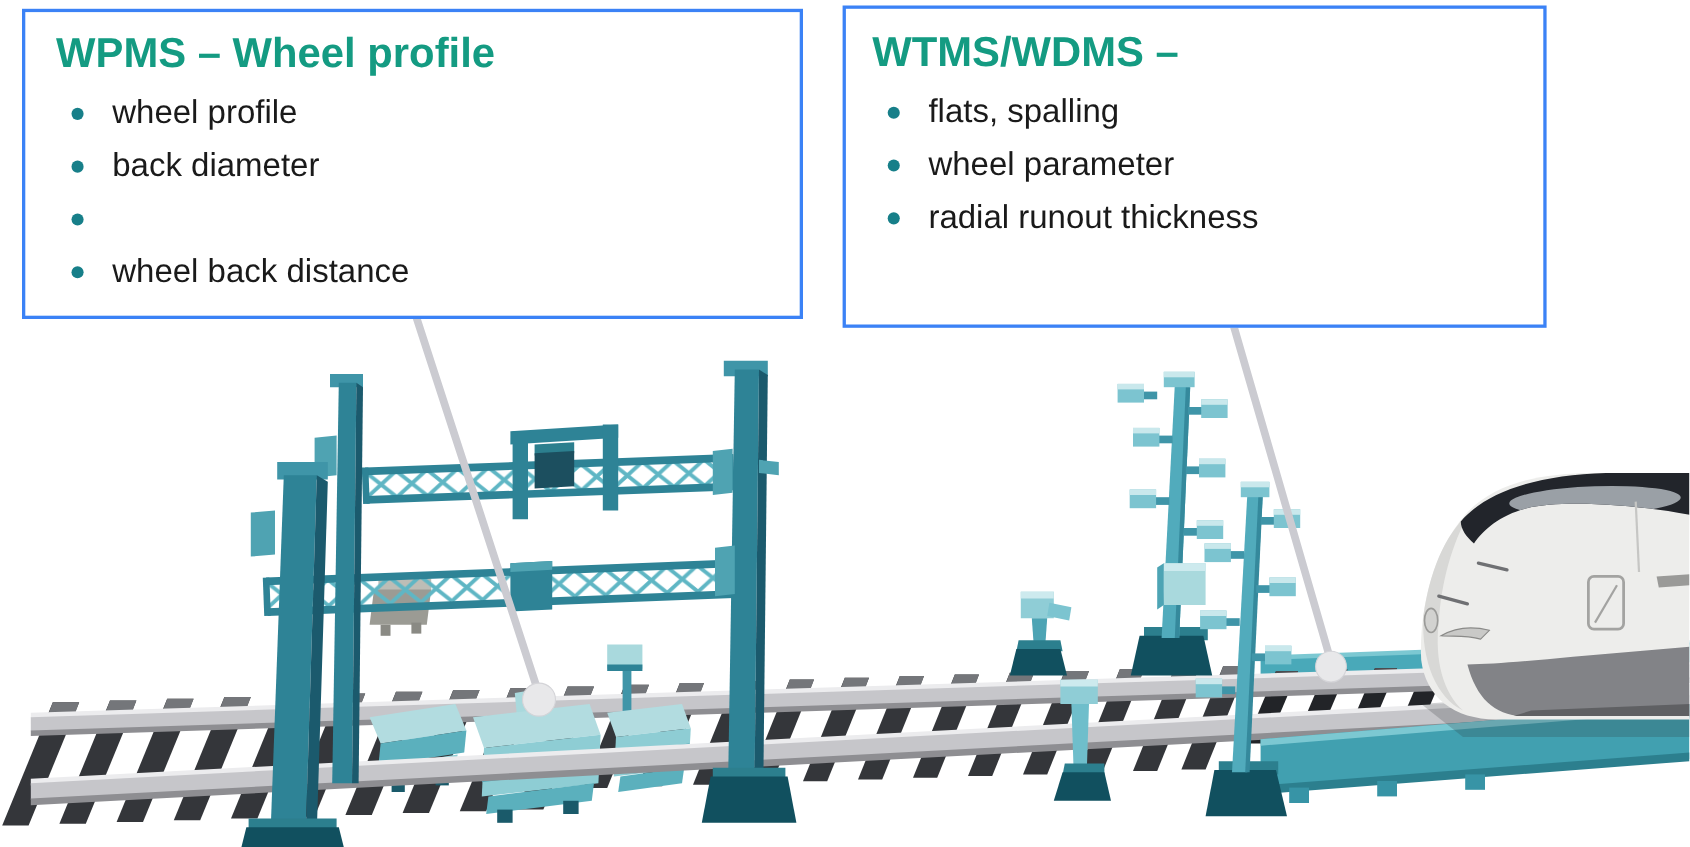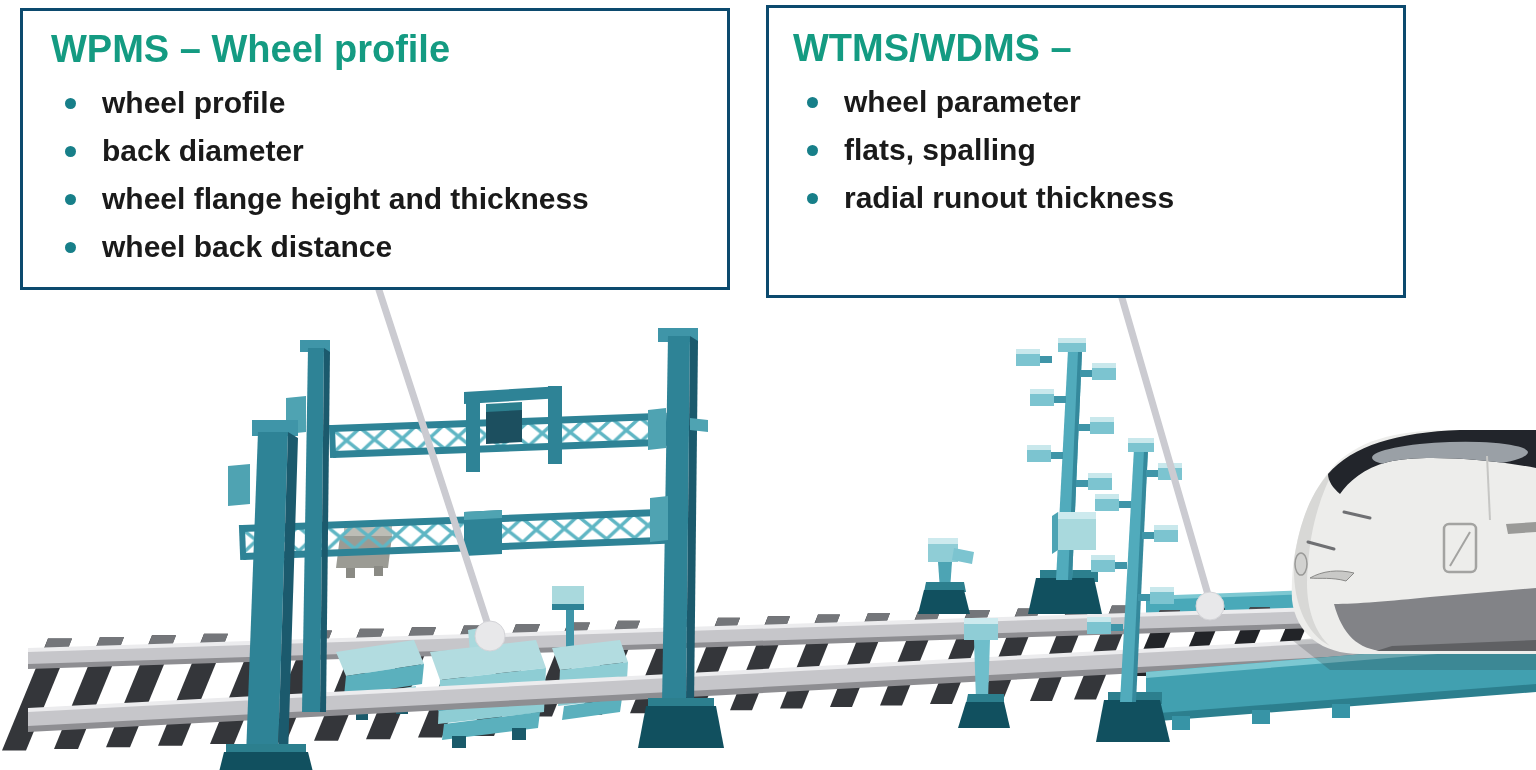--- a/index.html
+++ b/index.html
@@ -1,26 +1,26 @@
 <!DOCTYPE html>
 <html><head>
 <meta charset="utf-8">
 <title>screenshot</title>
 <style>
   html,body{margin:0;padding:0;background:#fff;}
   #stage{position:relative;width:1536px;height:770px;overflow:hidden;background:#ffffff;
          font-family:"Liberation Sans", sans-serif;}
   #scene{position:absolute;left:0;top:0;z-index:1;}
-  .callout{position:absolute;z-index:3;background:#ffffff;border:3px solid #0c4a6e;
+  .callout{position:absolute;z-index:3;background:#ffffff;border:3px solid #3b82f6;
            box-sizing:border-box;}
   #left-callout{left:20px;top:8px;width:710px;height:282px;padding:14px 8px 0 28px;}
   #right-callout{left:766px;top:5px;width:640px;height:293px;padding:16px 0 0 24px;}
   .callout h2{margin:0;color:#149b82;font-size:38px;line-height:48px;font-weight:bold;
               letter-spacing:0;}
-  .callout ul{list-style:none;margin:6px 0 0 0;padding:0;font-weight:bold;}
+  .callout ul{list-style:none;margin:6px 0 0 0;padding:0;}
   .callout li{display:flex;align-items:center;height:48px;padding-left:14px;
               font-size:30px;color:#1a1a1a;}
   .dot{flex:0 0 auto;width:11px;height:11px;border-radius:50%;background:#177f89;
        margin-right:26px;}
 </style>
 </head>
 <body>
 
 <div id="stage">
 
@@ -297,41 +297,40 @@
     <li>
       <span class="dot"></span>
       <span>wheel profile</span>
     </li>
     <li>
       <span class="dot"></span>
       <span>back diameter</span>
     </li>
     <li>
       <span class="dot"></span>
-      <span>wheel flange height and thickness</span>
     </li>
     <li>
       <span class="dot"></span>
       <span>wheel back distance</span>
     </li>
   </ul>
 </div>
 
 <div id="right-callout" class="callout">
   <h2>
         <span style="display:block">WTMS/WDMS –</span>
       </h2>
   <ul>
     <li>
       <span class="dot"></span>
+      <span>flats, spalling</span>
+    </li>
+    <li>
+      <span class="dot"></span>
       <span>wheel parameter</span>
-    </li>
-    <li>
-      <span class="dot"></span>
-      <span>flats, spalling</span>
     </li>
     <li>
       <span class="dot"></span>
       <span>radial runout thickness</span>
     </li>
   </ul>
 </div>
 
 </div>
 

